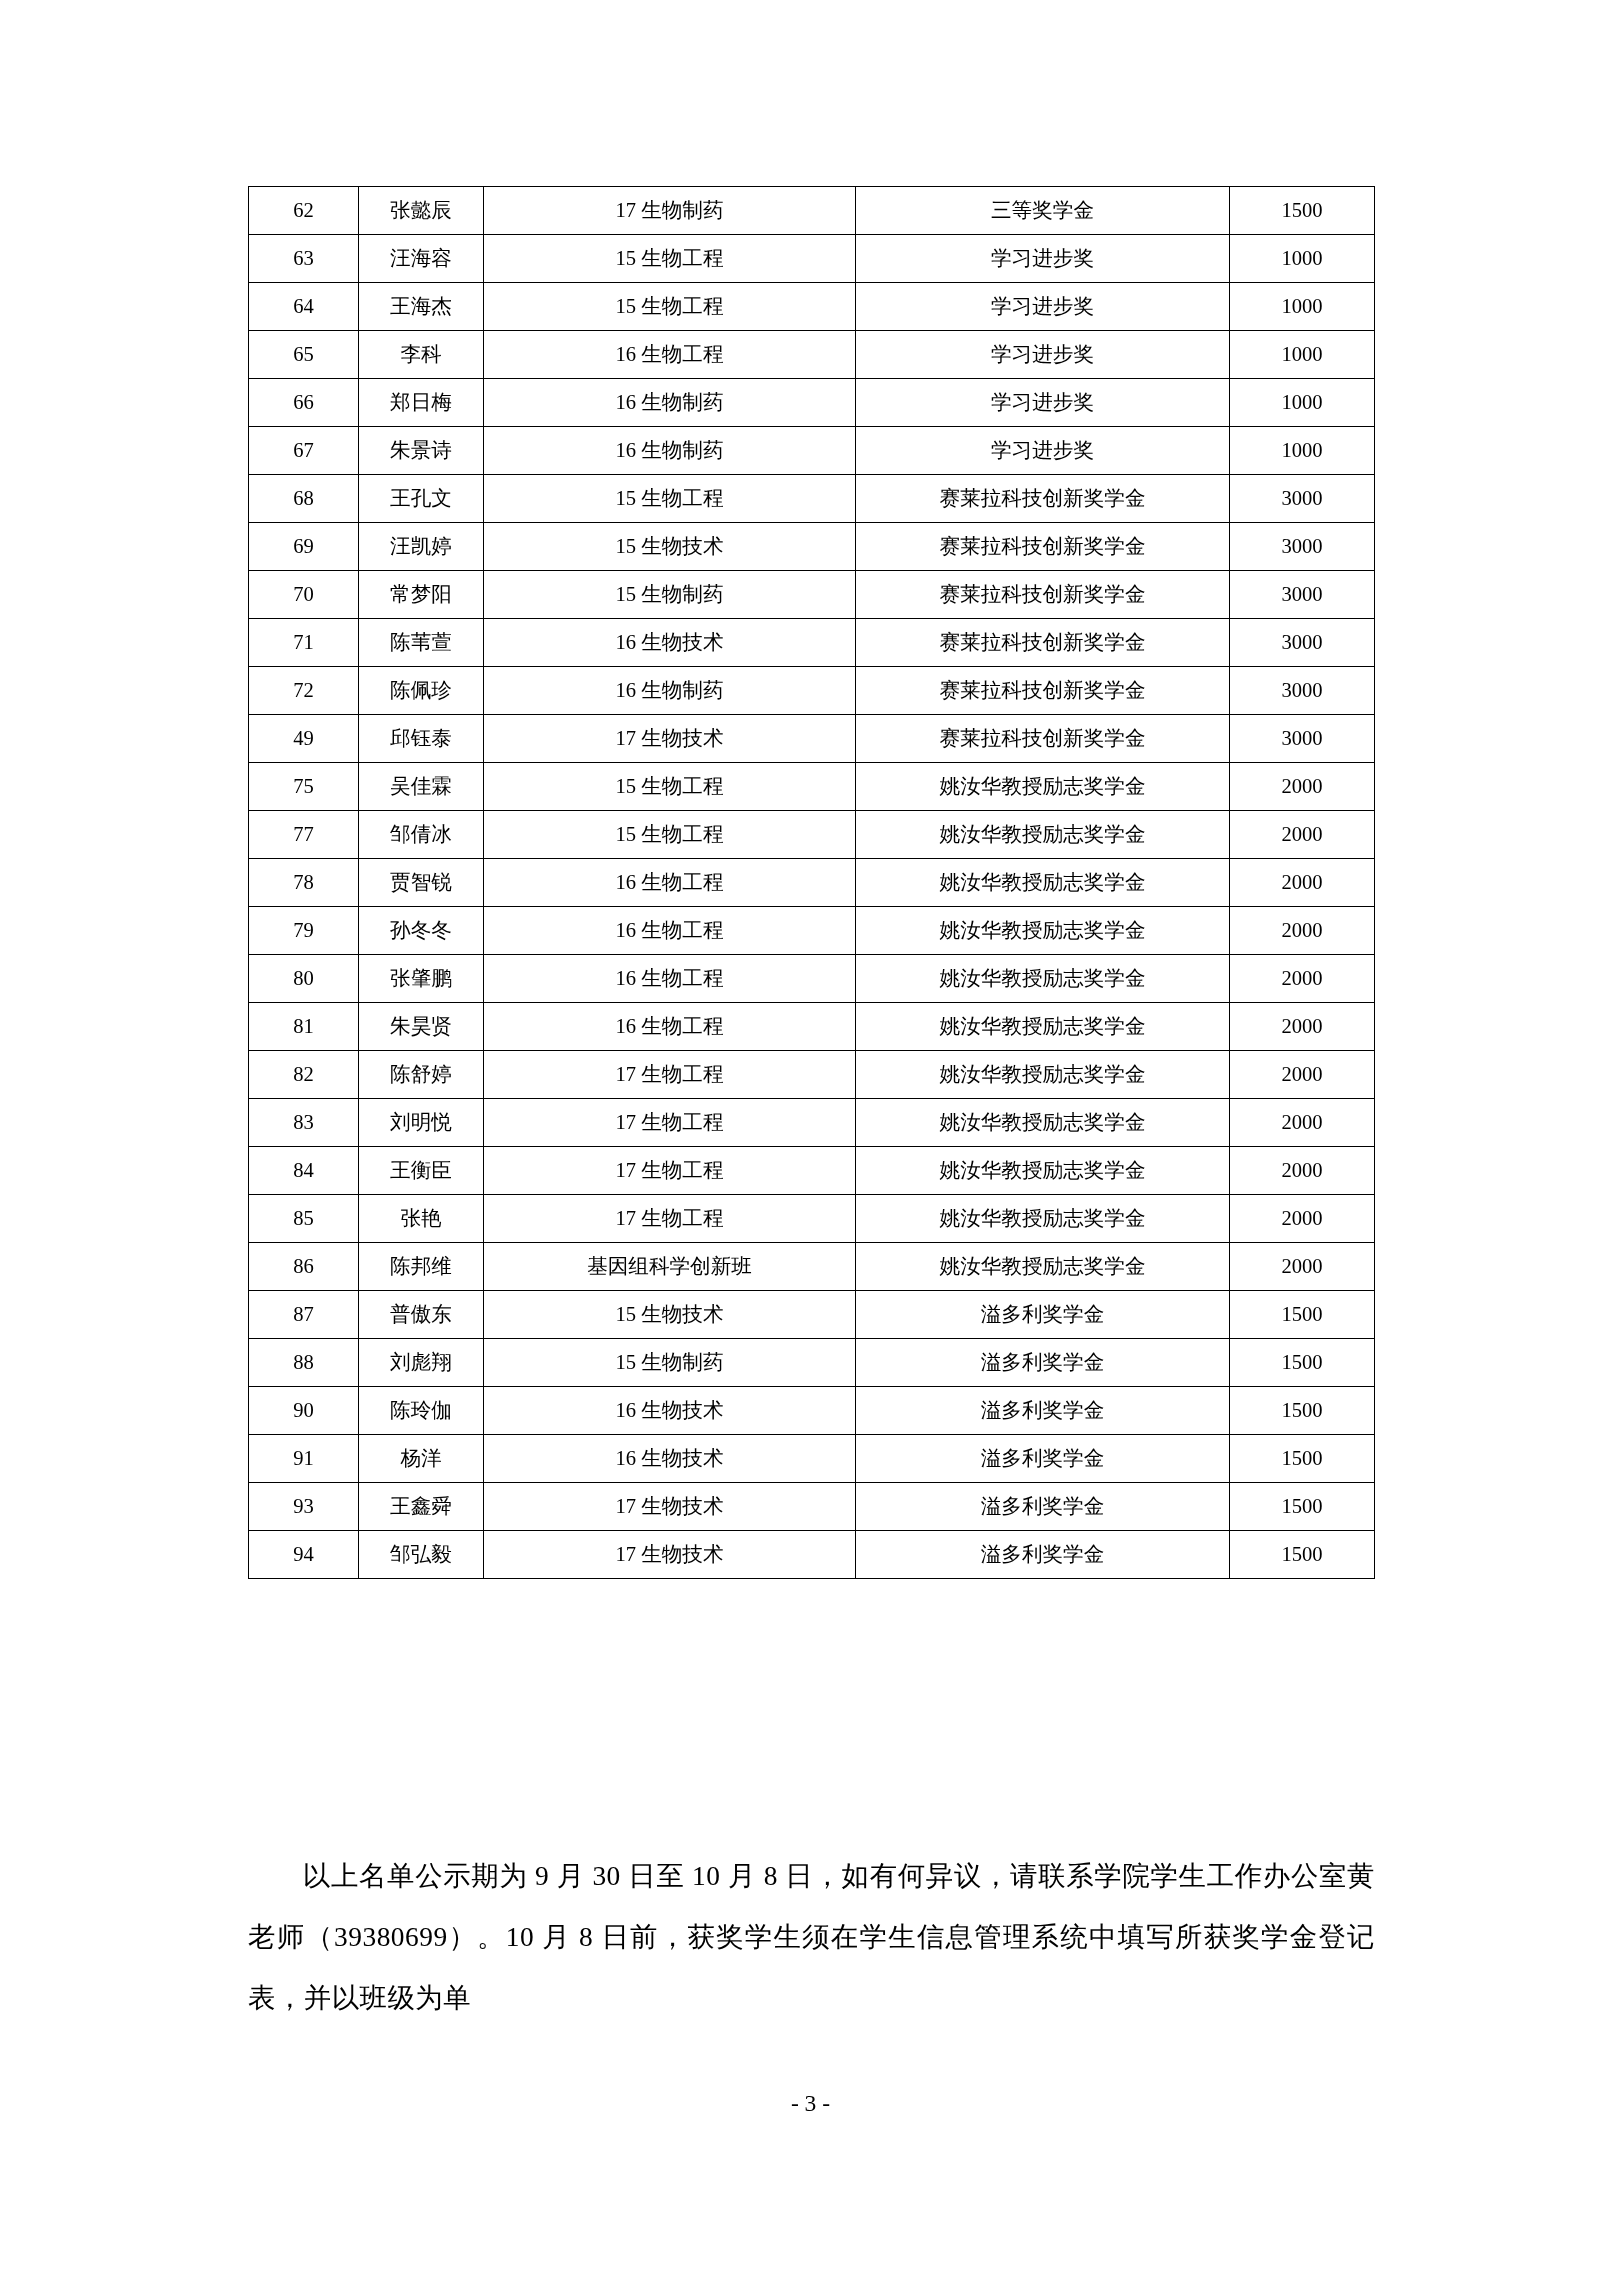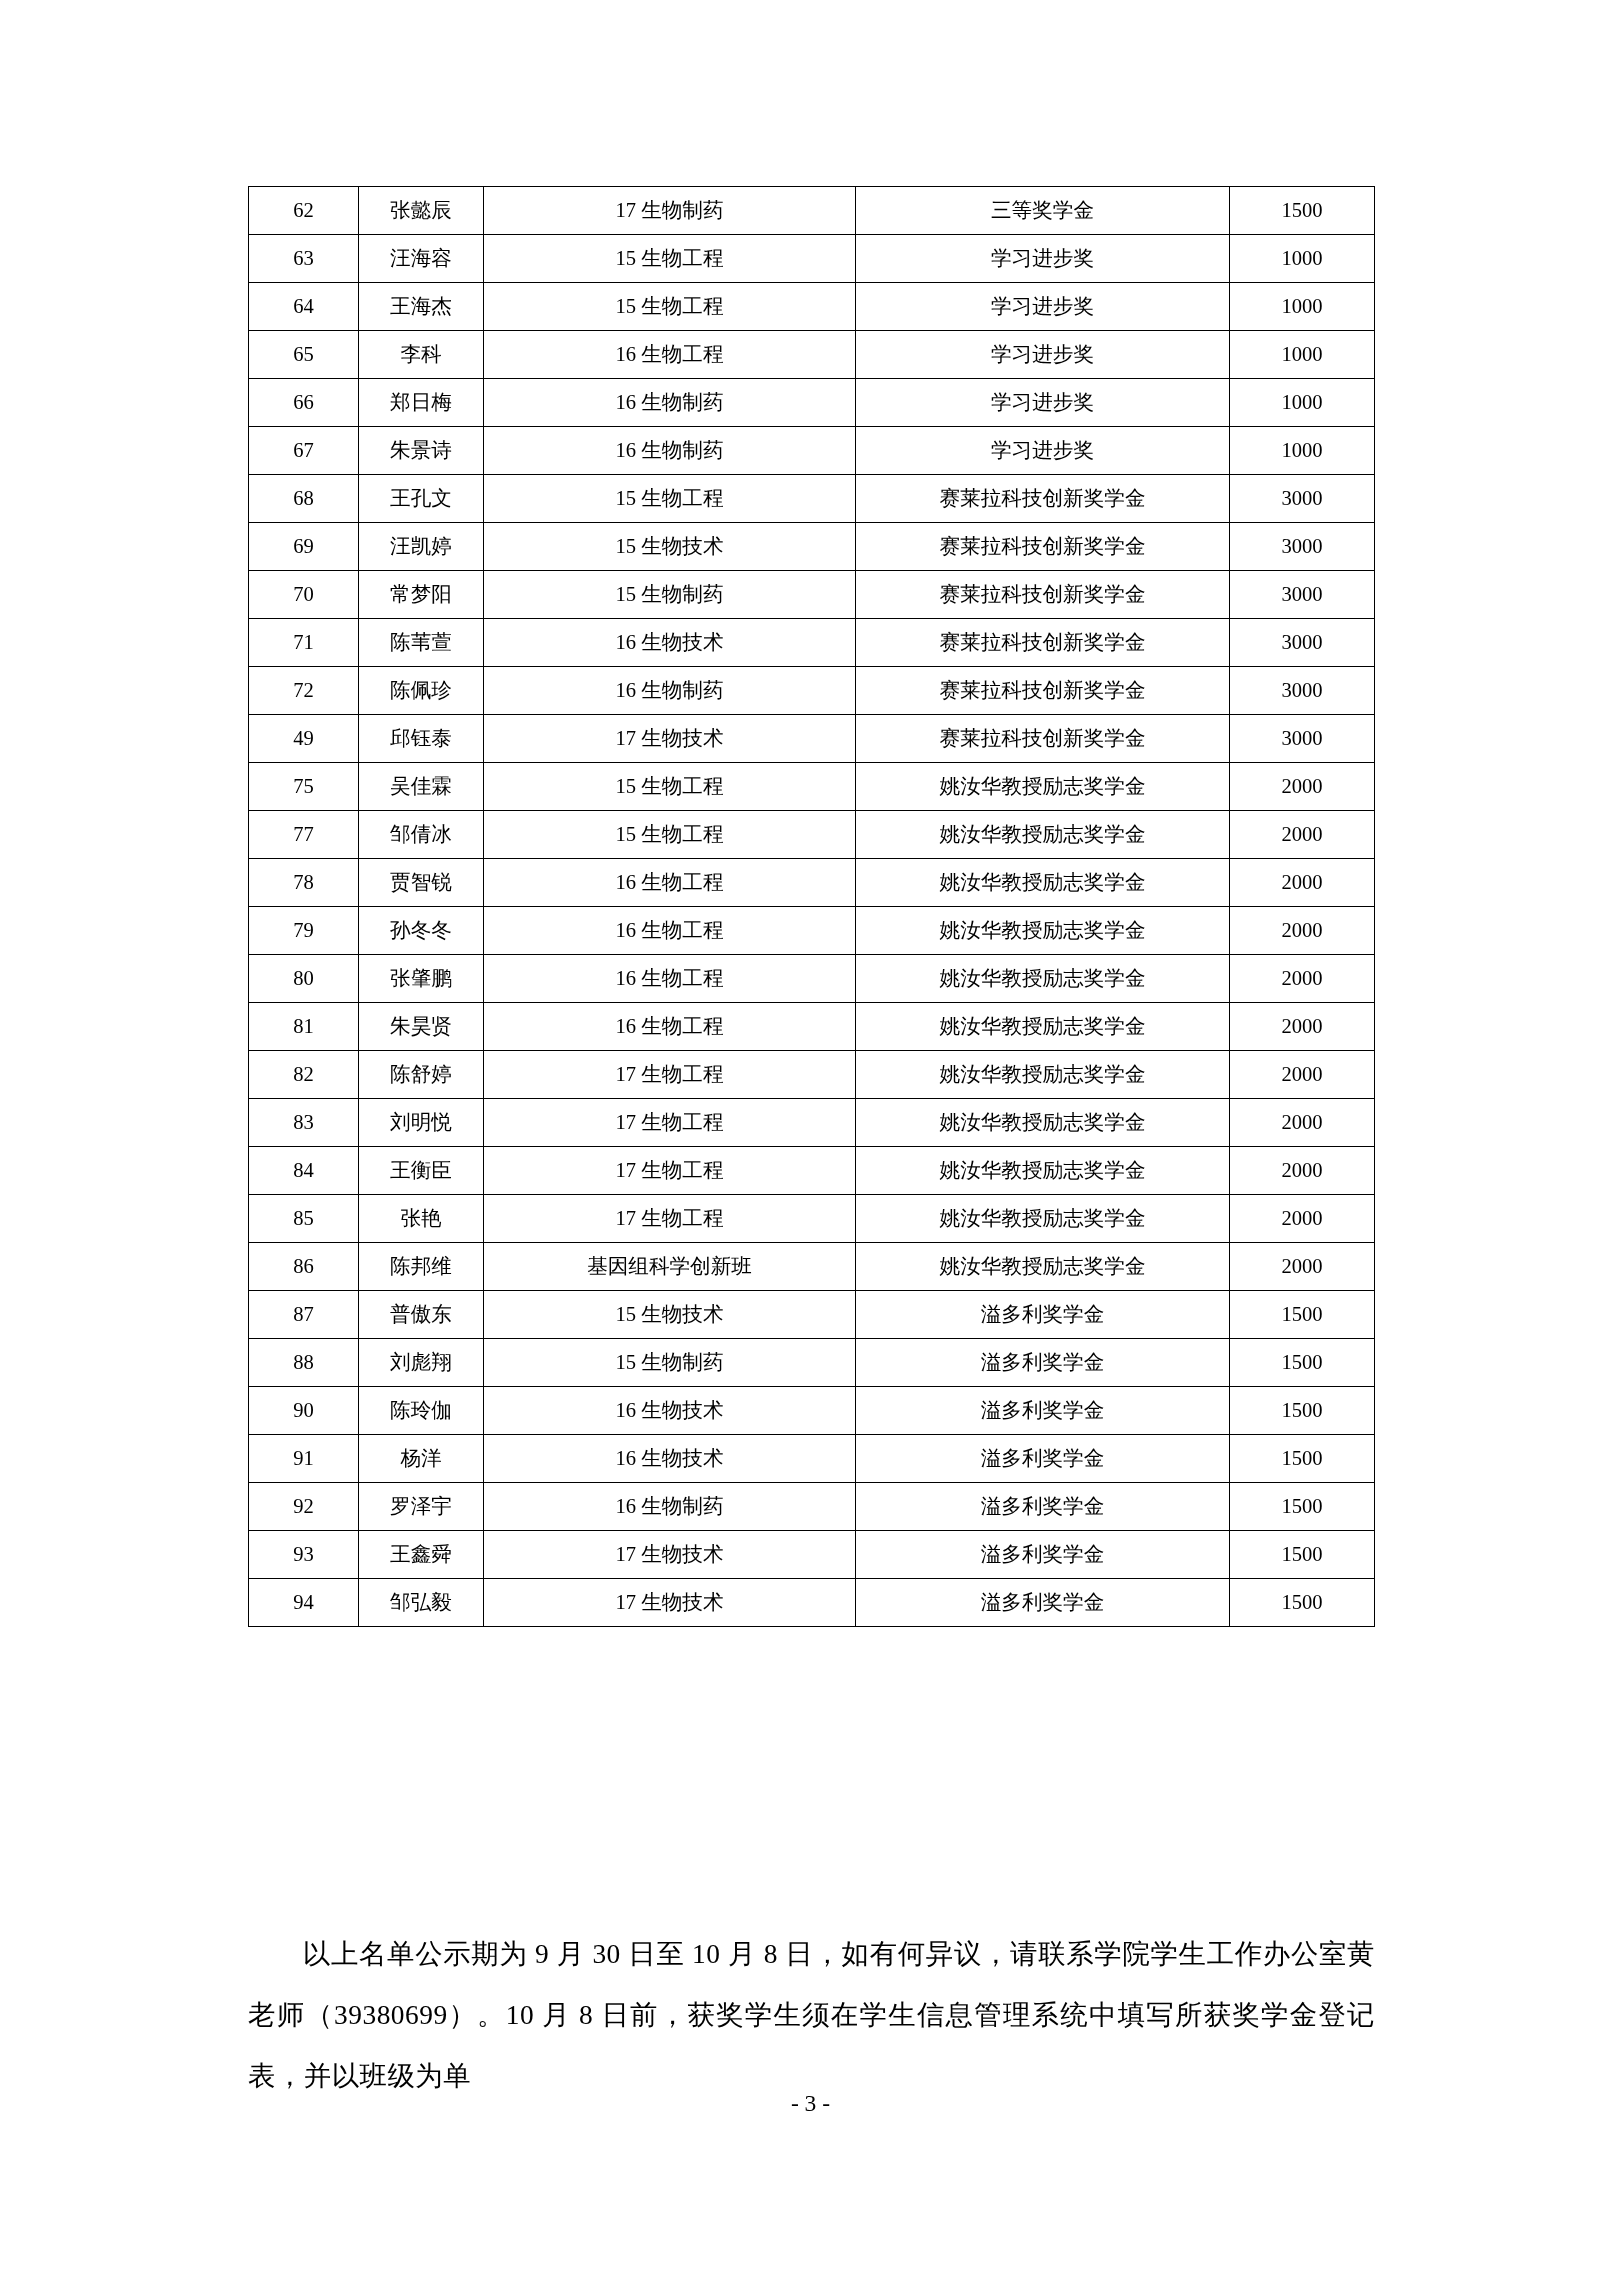--- a/index.html
+++ b/index.html
@@ -48,21 +48,21 @@
   }
   col.c-no    { width: 110px; }
   col.c-name  { width: 125px; }
   col.c-class { width: 372px; }
   col.c-award { width: 374px; }
   col.c-amt   { width: 145px; }
 
   .paragraph {
     position: absolute;
     left: 248px;
-    top: 1924px;
+    top: 1846px;
     width: 1127px;
     font-size: 27.4px;
     line-height: 61px;
     text-align: justify;
     text-justify: inter-ideograph;
     letter-spacing: 0.5px;
   }
   .paragraph p {
     margin: 0;
     text-indent: 2em;
@@ -275,27 +275,20 @@
             <td>1500</td>
           </tr>
           <tr>
             <td>91</td>
             <td>杨洋</td>
             <td>16 生物技术</td>
             <td>溢多利奖学金</td>
             <td>1500</td>
           </tr>
           <tr>
-            <td>92</td>
-            <td>罗泽宇</td>
-            <td>16 生物制药</td>
-            <td>溢多利奖学金</td>
-            <td>1500</td>
-          </tr>
-          <tr>
             <td>93</td>
             <td>王鑫舜</td>
             <td>17 生物技术</td>
             <td>溢多利奖学金</td>
             <td>1500</td>
           </tr>
           <tr>
             <td>94</td>
             <td>邹弘毅</td>
             <td>17 生物技术</td>

